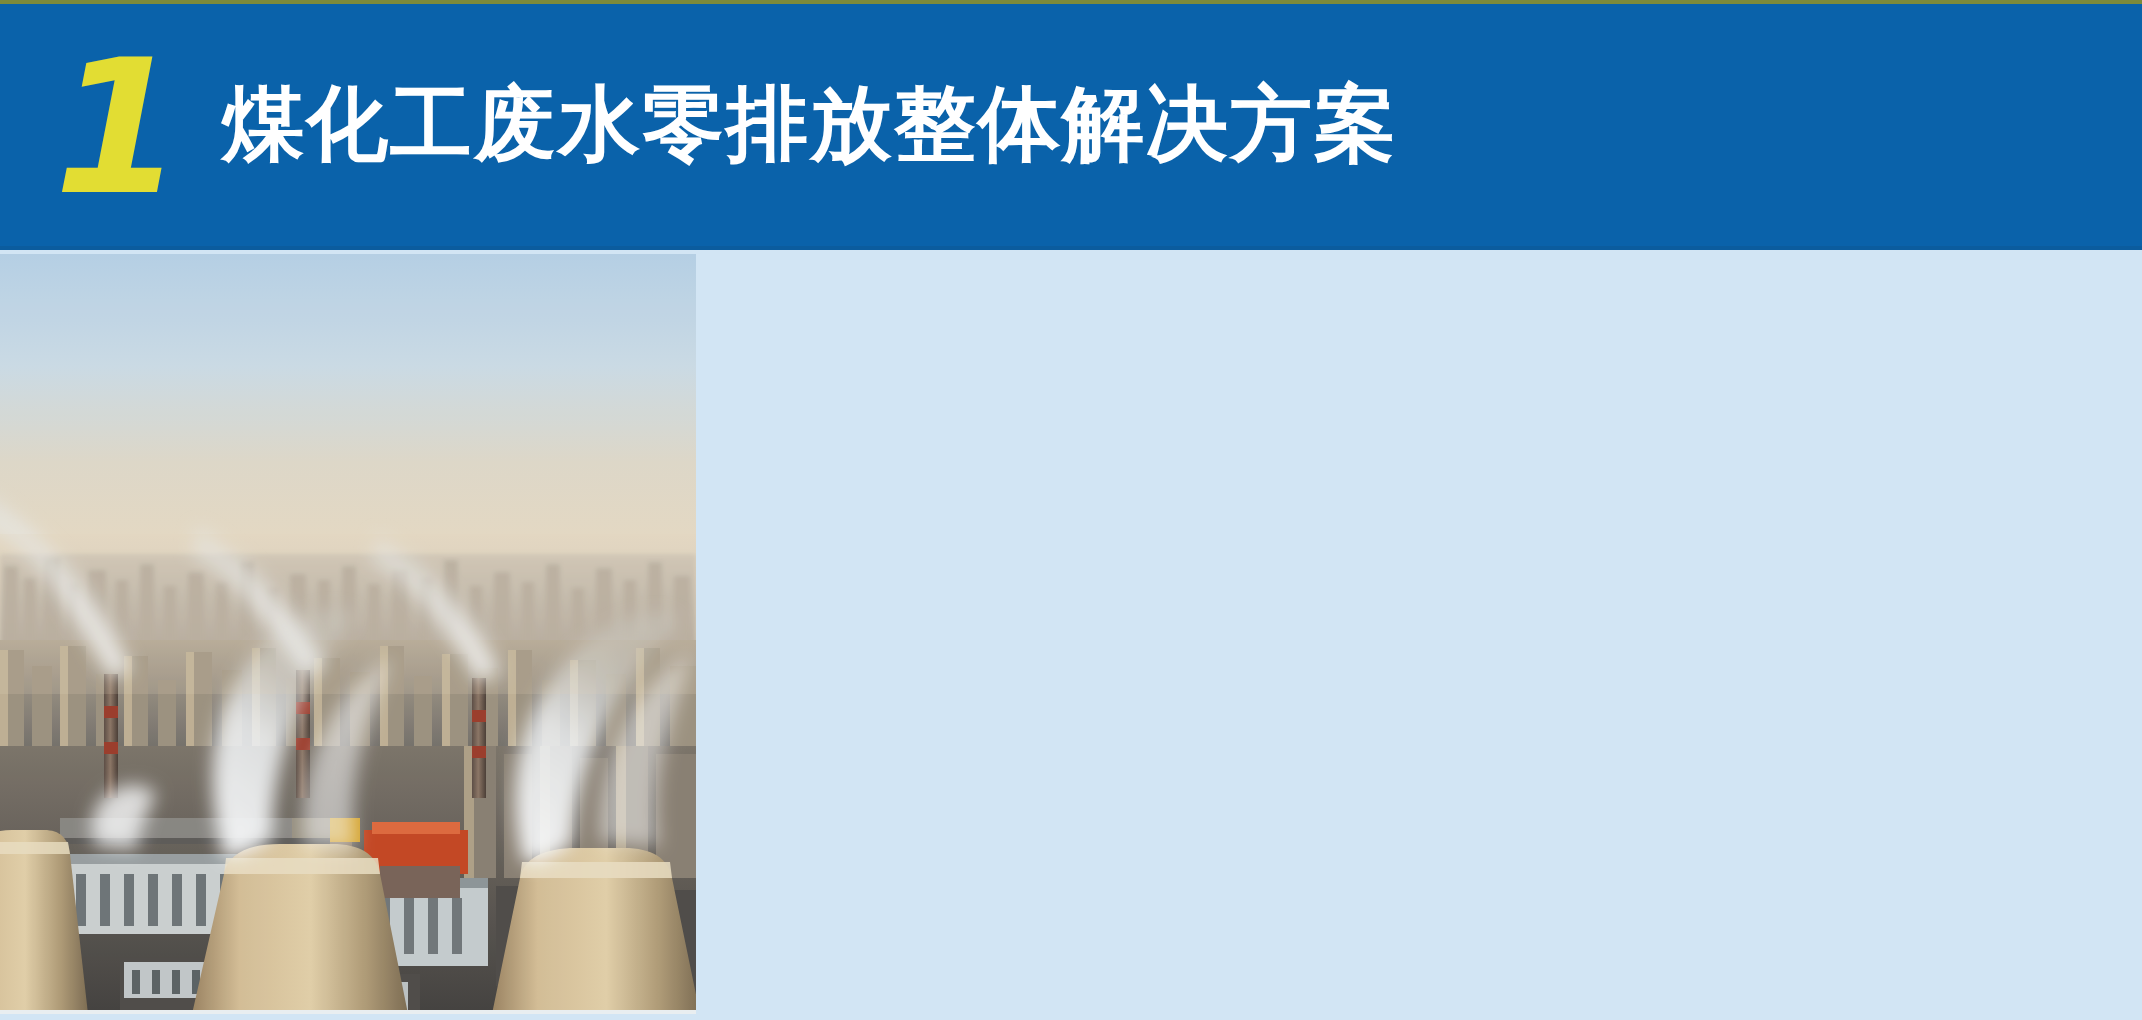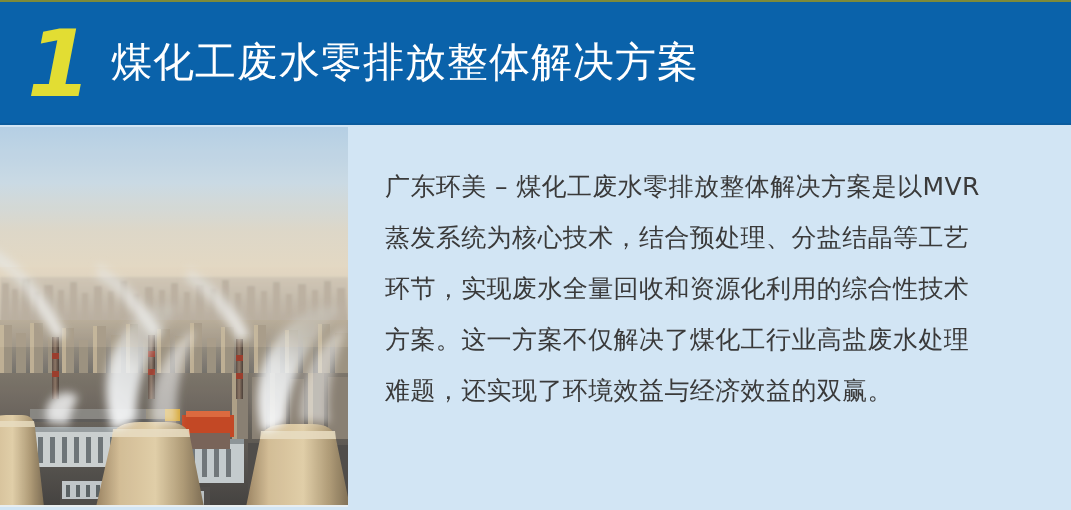--- a/index.html
+++ b/index.html
@@ -57,21 +57,21 @@
     line-height: 1;
     letter-spacing: -2px;
     user-select: none;
   }
   .header-title {
     position: absolute;
     left: 111px;
     top: 38px;
     font-family: "DejaVu Sans", "Liberation Sans", sans-serif;
     font-size: 41px;
-    font-weight: 400;
+    font-weight: 700;
     color: #ffffff;
     letter-spacing: 1px;
     line-height: 1.1;
     white-space: nowrap;
   }
 
   
   .body-area {
     position: absolute;
     left: 0; top: 125px;
@@ -379,15 +379,14 @@
         <path d="M48 296 C 44 286, 46 276, 54 270 C 62 264, 72 264, 78 270
                  C 74 278, 70 288, 68 298 Z" fill="#ffffff" opacity="0.8"></path>
       </g>
 
       <rect x="0" y="140" width="348" height="80" fill="#e8d9bd" opacity="0.18"></rect>
       <rect x="0" y="0" width="348" height="380" fill="#7e8fa0" opacity="0.05"></rect>
     </svg>
   </div>
   <div class="photo-bottom-rule"></div>
 
-  <div class="paragraph">广东环美 – 煤化工废水零排放整体解决方案是以MVR 蒸发系统为核心技术，结合预处理、分盐结晶等工艺环节，实现废水全量回收和资源化利用的综合性技术方案。这一方案不仅解决了煤化工行业高盐废水处理难题，还实现了环境效益与经济效益的双赢。</div>
 
 </div>
 
 </body></html>

